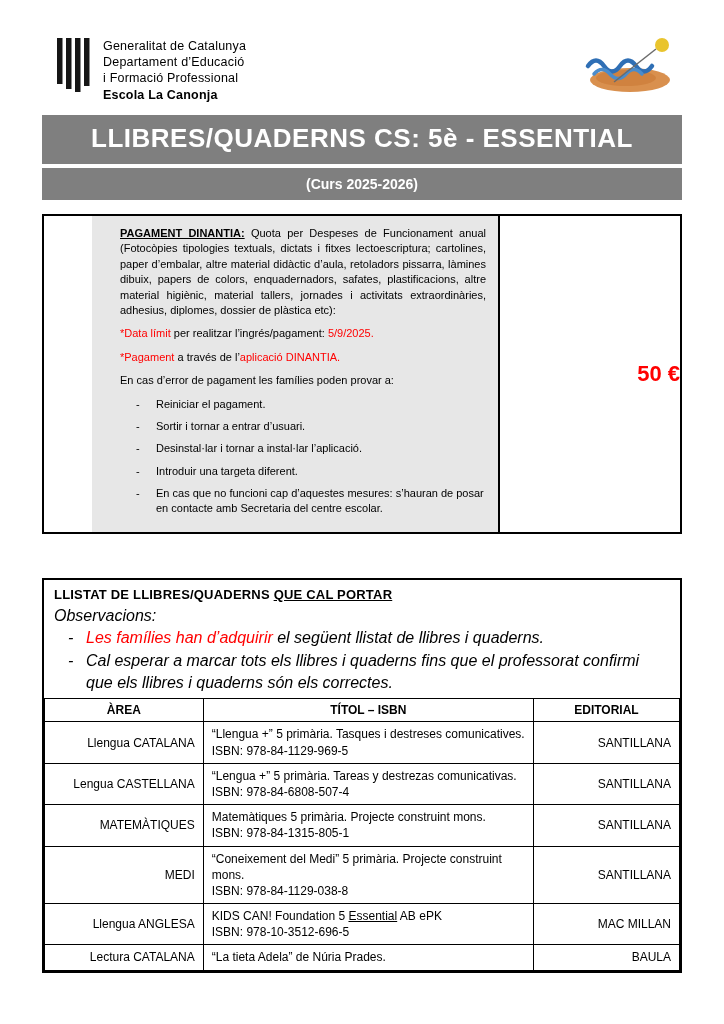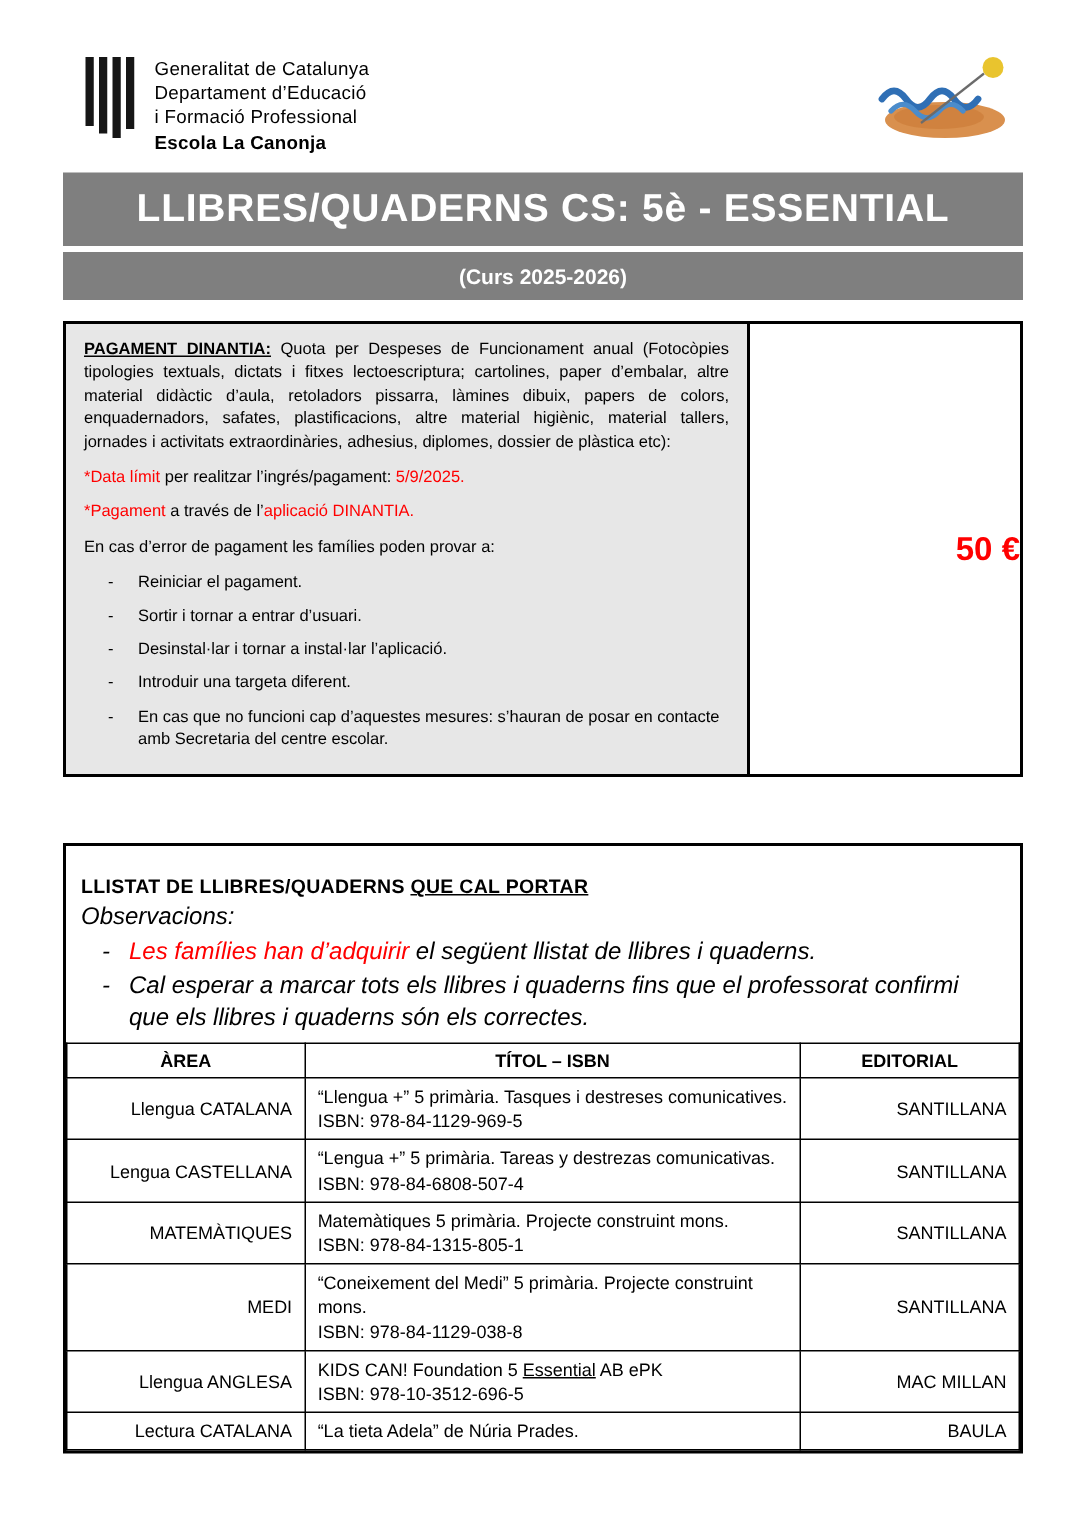--- a/index.html
+++ b/index.html
@@ -49,44 +49,45 @@
 
   
   .payment {
     display: flex;
     border: 2px solid #000;
     margin: 14px 42px 0 42px;
   }
   .payment-left {
     flex: 1;
     background: #e7e7e7;
-    padding: 10px 12px 8px 12px;
+    padding: 10px 12px 8px 28px;
     font-size: 11px;
     line-height: 1.4;
     text-align: justify;
+    margin-left: 48px;
   }
   .payment-left p { margin: 0 0 8px 0; }
   .pay-heading { font-weight: bold; text-decoration: underline; }
   .red { color: #ff0000; }
   .steps { list-style: none; margin: 2px 0 0 0; padding: 0; }
   .steps li { position: relative; padding-left: 36px; margin-bottom: 7px; text-align: left; }
   .steps li::before { content: "-"; position: absolute; left: 16px; }
   .payment-right {
     width: 180px;
     border-left: 2px solid #000;
     background: #fff;
     display: flex;
     align-items: center;
     justify-content: flex-end;
   }
   .price { color: #ff0000; font-weight: bold; font-size: 22px; }
 
   
   .books { border: 2px solid #000; margin: 44px 42px 0 42px; }
-  .books-head { padding: 7px 10px 2px 10px; font-size: 13px; font-weight: bold; letter-spacing: .2px; margin-top: 12px; }
+  .books-head { padding: 7px 10px 2px 10px; font-size: 13px; font-weight: bold; letter-spacing: .2px; }
   .u { text-decoration: underline; }
   .obs { font-size: 16px; line-height: 1.35; padding: 0 10px 4px 10px; font-style: italic; }
   .obs-label { margin: 1px 0 1px 0; }
   .obs-item { position: relative; padding-left: 32px; margin-bottom: 1px; }
   .obs-item::before { content: "-"; position: absolute; left: 14px; }
 
   table.book-table { width: 100%; border-collapse: collapse; font-size: 12px; }
   .book-table th, .book-table td { border: 1.5px solid #000; padding: 4px 8px; vertical-align: middle; line-height: 1.35; }
   .book-table th { font-weight: bold; text-align: center; padding: 3px 6px; }
   td.area-cell, td.editorial-cell { text-align: right; }

